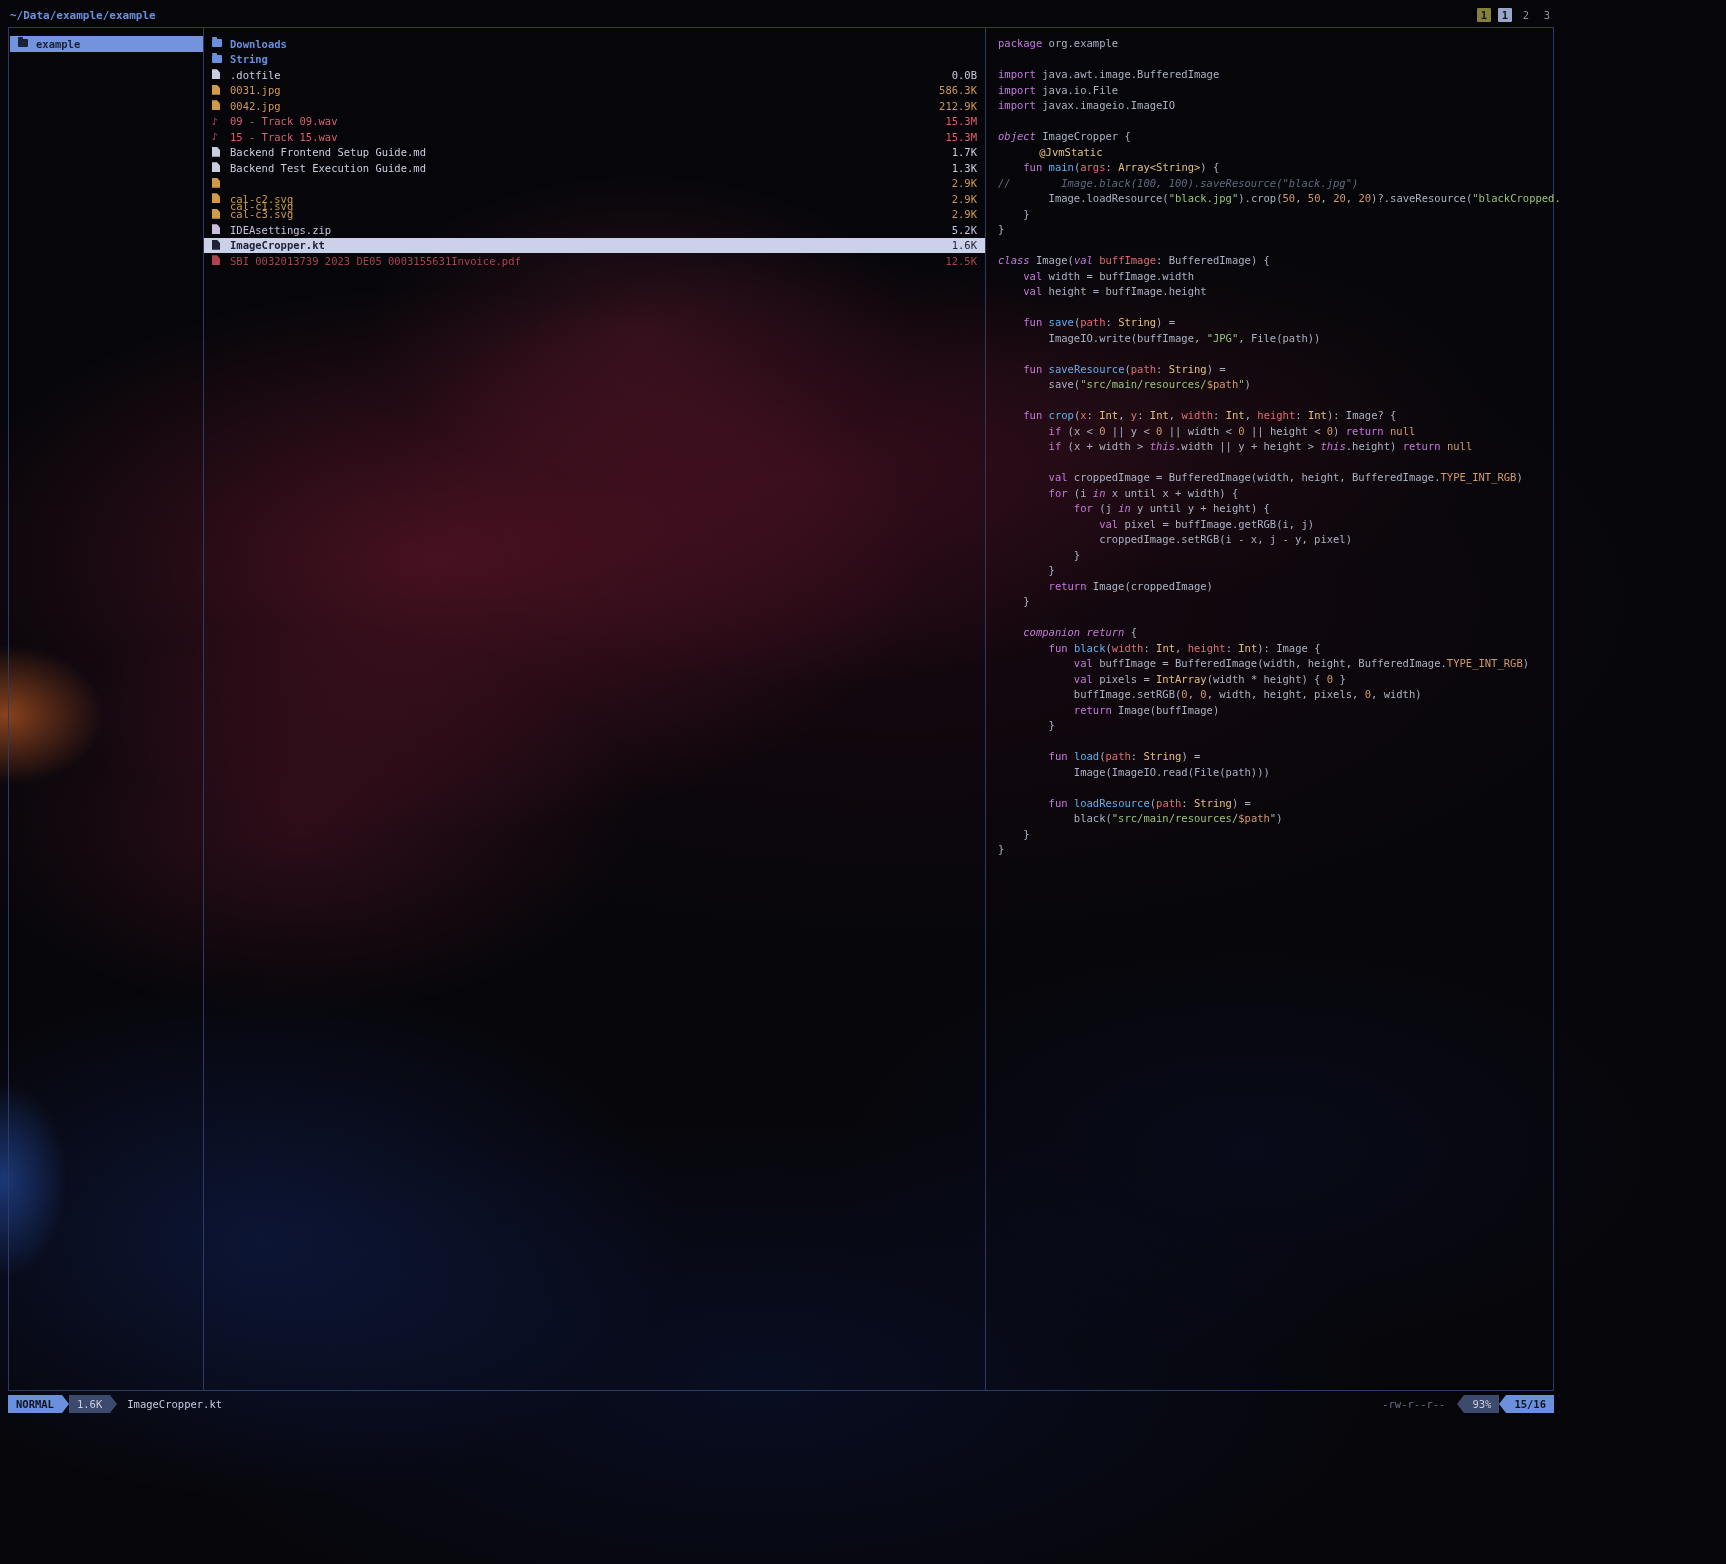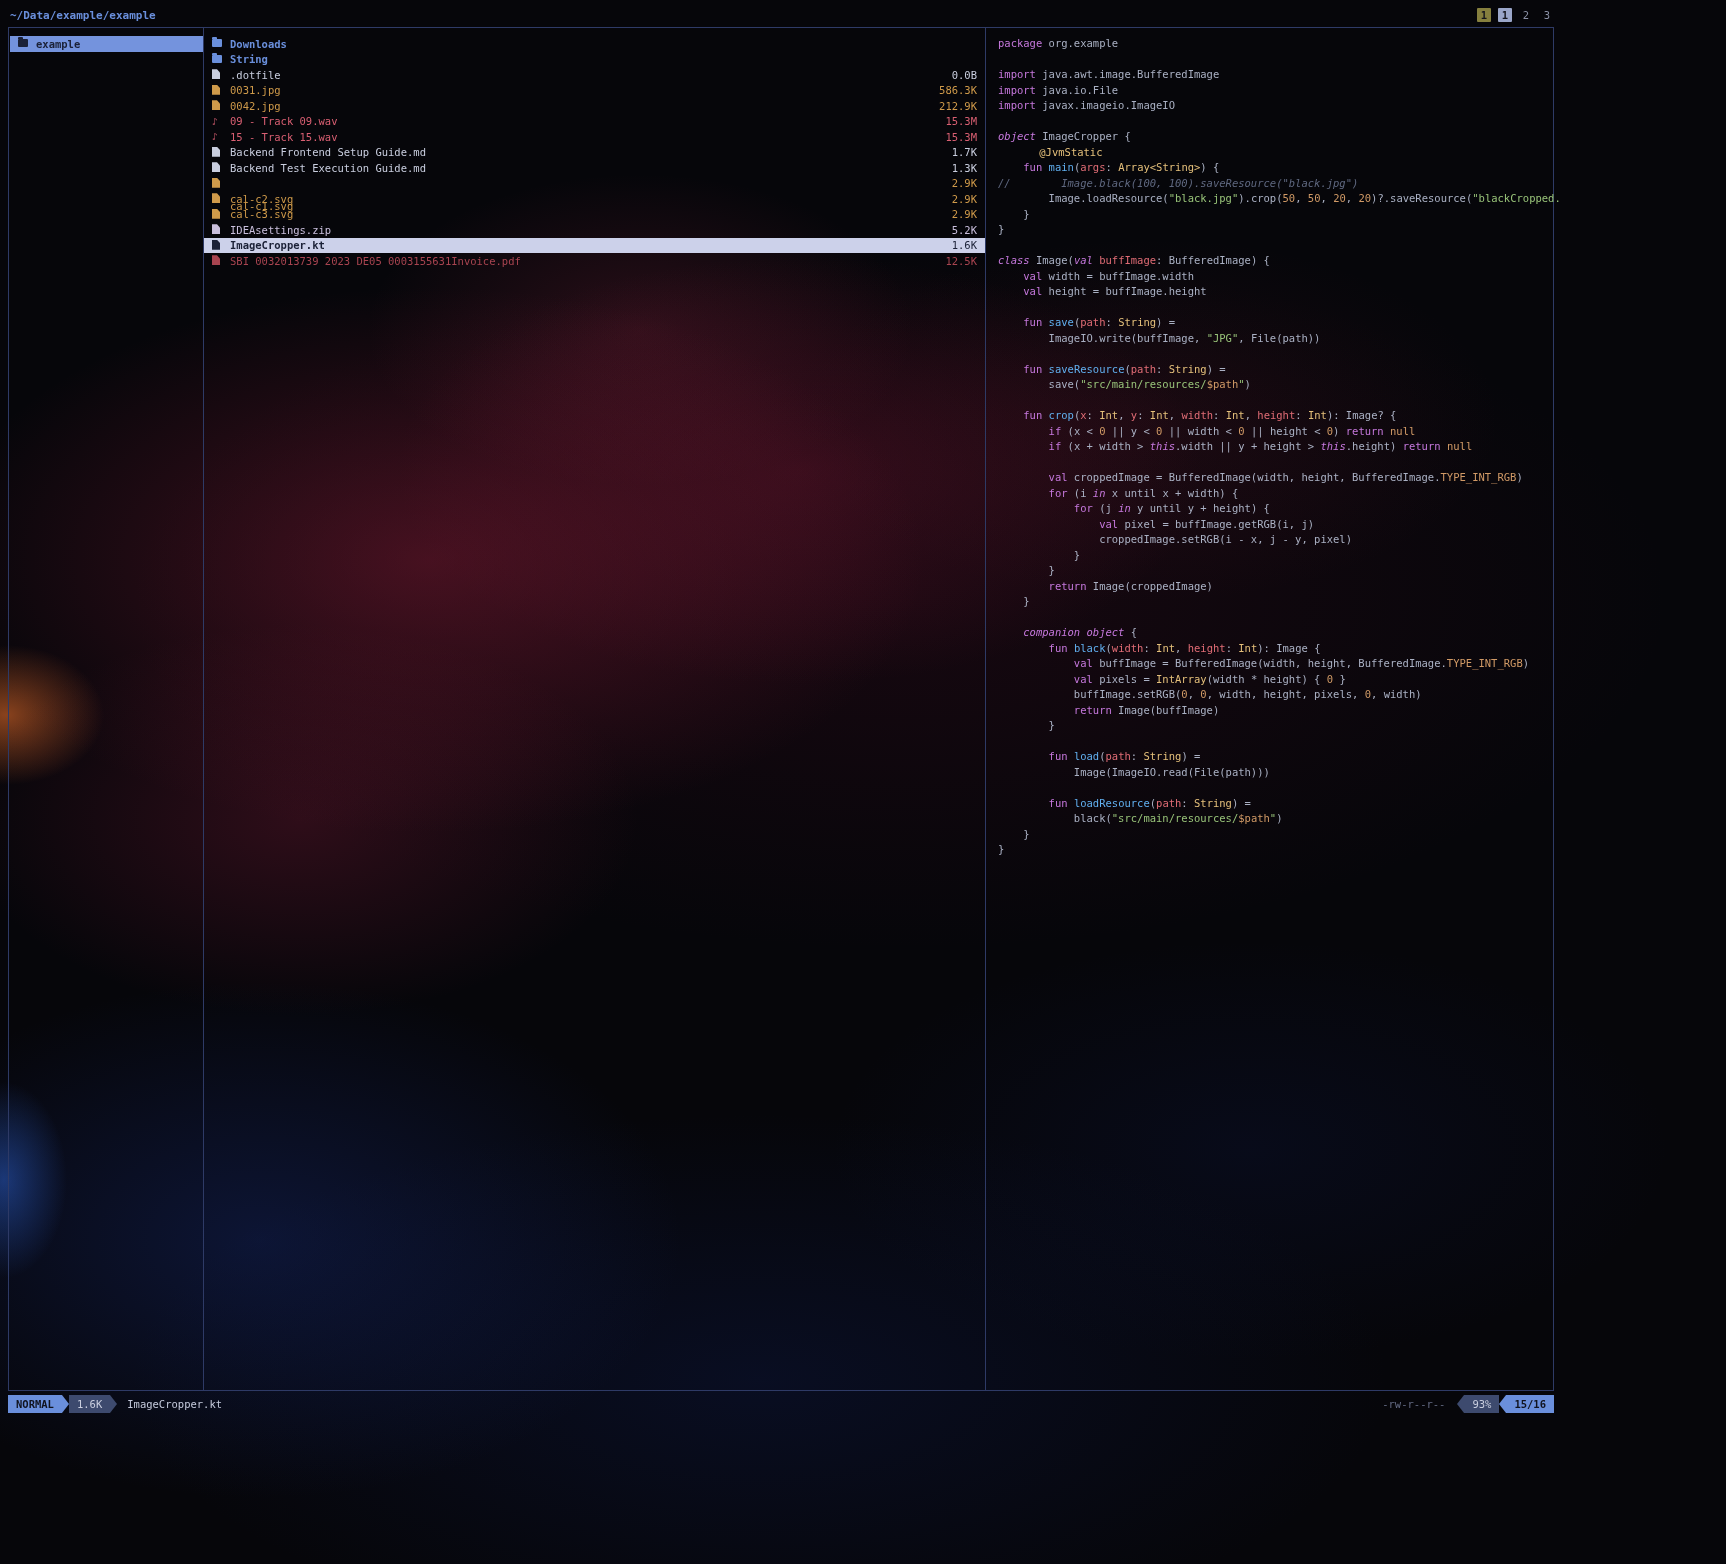--- a/index.html
+++ b/index.html
@@ -208,21 +208,21 @@
         <div class="code-line"><span class="tok-pl" style="color: rgb(170, 177, 196);">        </span><span class="tok-kw" style="color: rgb(198, 120, 221);">val</span><span class="tok-pl" style="color: rgb(170, 177, 196);"> croppedImage = BufferedImage(width, height, BufferedImage.</span><span class="tok-nu" style="color: rgb(209, 154, 102);">TYPE_INT_RGB</span><span class="tok-pl" style="color: rgb(170, 177, 196);">)</span></div>
         <div class="code-line"><span class="tok-pl" style="color: rgb(170, 177, 196);">        </span><span class="tok-kw" style="color: rgb(198, 120, 221);">for</span><span class="tok-pl" style="color: rgb(170, 177, 196);"> (i </span><span class="tok-kwi" style="color: rgb(198, 120, 221);">in</span><span class="tok-pl" style="color: rgb(170, 177, 196);"> x until x + width) {</span></div>
         <div class="code-line"><span class="tok-pl" style="color: rgb(170, 177, 196);">            </span><span class="tok-kw" style="color: rgb(198, 120, 221);">for</span><span class="tok-pl" style="color: rgb(170, 177, 196);"> (j </span><span class="tok-kwi" style="color: rgb(198, 120, 221);">in</span><span class="tok-pl" style="color: rgb(170, 177, 196);"> y until y + height) {</span></div>
         <div class="code-line"><span class="tok-pl" style="color: rgb(170, 177, 196);">                </span><span class="tok-kw" style="color: rgb(198, 120, 221);">val</span><span class="tok-pl" style="color: rgb(170, 177, 196);"> pixel = buffImage.getRGB(i, j)</span></div>
         <div class="code-line"><span class="tok-pl" style="color: rgb(170, 177, 196);">                croppedImage.setRGB(i - x, j - y, pixel)</span></div>
         <div class="code-line"><span class="tok-pl" style="color: rgb(170, 177, 196);">            }</span></div>
         <div class="code-line"><span class="tok-pl" style="color: rgb(170, 177, 196);">        }</span></div>
         <div class="code-line"><span class="tok-pl" style="color: rgb(170, 177, 196);">        </span><span class="tok-kw" style="color: rgb(198, 120, 221);">return</span><span class="tok-pl" style="color: rgb(170, 177, 196);"> Image(croppedImage)</span></div>
         <div class="code-line"><span class="tok-pl" style="color: rgb(170, 177, 196);">    }</span></div>
         <div class="code-line"></div>
-        <div class="code-line"><span class="tok-pl" style="color: rgb(170, 177, 196);">    </span><span class="tok-kwi" style="color: rgb(198, 120, 221);">companion object</span><span class="tok-pl" style="color: rgb(170, 177, 196);"> {</span></div>
+        <div class="code-line"><span class="tok-pl" style="color: rgb(170, 177, 196);">    </span><span class="tok-kwi" style="color: rgb(198, 120, 221);">companion return</span><span class="tok-pl" style="color: rgb(170, 177, 196);"> {</span></div>
         <div class="code-line"><span class="tok-pl" style="color: rgb(170, 177, 196);">        </span><span class="tok-kw" style="color: rgb(198, 120, 221);">fun</span><span class="tok-pl" style="color: rgb(170, 177, 196);"> </span><span class="tok-fn" style="color: rgb(97, 175, 239);">black</span><span class="tok-pl" style="color: rgb(170, 177, 196);">(</span><span class="tok-pr" style="color: rgb(224, 108, 117);">width</span><span class="tok-pl" style="color: rgb(170, 177, 196);">: </span><span class="tok-ty" style="color: rgb(229, 192, 123);">Int</span><span class="tok-pl" style="color: rgb(170, 177, 196);">, </span><span class="tok-pr" style="color: rgb(224, 108, 117);">height</span><span class="tok-pl" style="color: rgb(170, 177, 196);">: </span><span class="tok-ty" style="color: rgb(229, 192, 123);">Int</span><span class="tok-pl" style="color: rgb(170, 177, 196);">): Image {</span></div>
         <div class="code-line"><span class="tok-pl" style="color: rgb(170, 177, 196);">            </span><span class="tok-kw" style="color: rgb(198, 120, 221);">val</span><span class="tok-pl" style="color: rgb(170, 177, 196);"> buffImage = BufferedImage(width, height, BufferedImage.</span><span class="tok-nu" style="color: rgb(209, 154, 102);">TYPE_INT_RGB</span><span class="tok-pl" style="color: rgb(170, 177, 196);">)</span></div>
         <div class="code-line"><span class="tok-pl" style="color: rgb(170, 177, 196);">            </span><span class="tok-kw" style="color: rgb(198, 120, 221);">val</span><span class="tok-pl" style="color: rgb(170, 177, 196);"> pixels = </span><span class="tok-ty" style="color: rgb(229, 192, 123);">IntArray</span><span class="tok-pl" style="color: rgb(170, 177, 196);">(width * height) { </span><span class="tok-nu" style="color: rgb(209, 154, 102);">0</span><span class="tok-pl" style="color: rgb(170, 177, 196);"> }</span></div>
         <div class="code-line"><span class="tok-pl" style="color: rgb(170, 177, 196);">            buffImage.setRGB(</span><span class="tok-nu" style="color: rgb(209, 154, 102);">0</span><span class="tok-pl" style="color: rgb(170, 177, 196);">, </span><span class="tok-nu" style="color: rgb(209, 154, 102);">0</span><span class="tok-pl" style="color: rgb(170, 177, 196);">, width, height, pixels, </span><span class="tok-nu" style="color: rgb(209, 154, 102);">0</span><span class="tok-pl" style="color: rgb(170, 177, 196);">, width)</span></div>
         <div class="code-line"><span class="tok-pl" style="color: rgb(170, 177, 196);">            </span><span class="tok-kw" style="color: rgb(198, 120, 221);">return</span><span class="tok-pl" style="color: rgb(170, 177, 196);"> Image(buffImage)</span></div>
         <div class="code-line"><span class="tok-pl" style="color: rgb(170, 177, 196);">        }</span></div>
         <div class="code-line"></div>
         <div class="code-line"><span class="tok-pl" style="color: rgb(170, 177, 196);">        </span><span class="tok-kw" style="color: rgb(198, 120, 221);">fun</span><span class="tok-pl" style="color: rgb(170, 177, 196);"> </span><span class="tok-fn" style="color: rgb(97, 175, 239);">load</span><span class="tok-pl" style="color: rgb(170, 177, 196);">(</span><span class="tok-pr" style="color: rgb(224, 108, 117);">path</span><span class="tok-pl" style="color: rgb(170, 177, 196);">: </span><span class="tok-ty" style="color: rgb(229, 192, 123);">String</span><span class="tok-pl" style="color: rgb(170, 177, 196);">) =</span></div>
         <div class="code-line"><span class="tok-pl" style="color: rgb(170, 177, 196);">            Image(ImageIO.read(File(path)))</span></div>
         <div class="code-line"></div>

